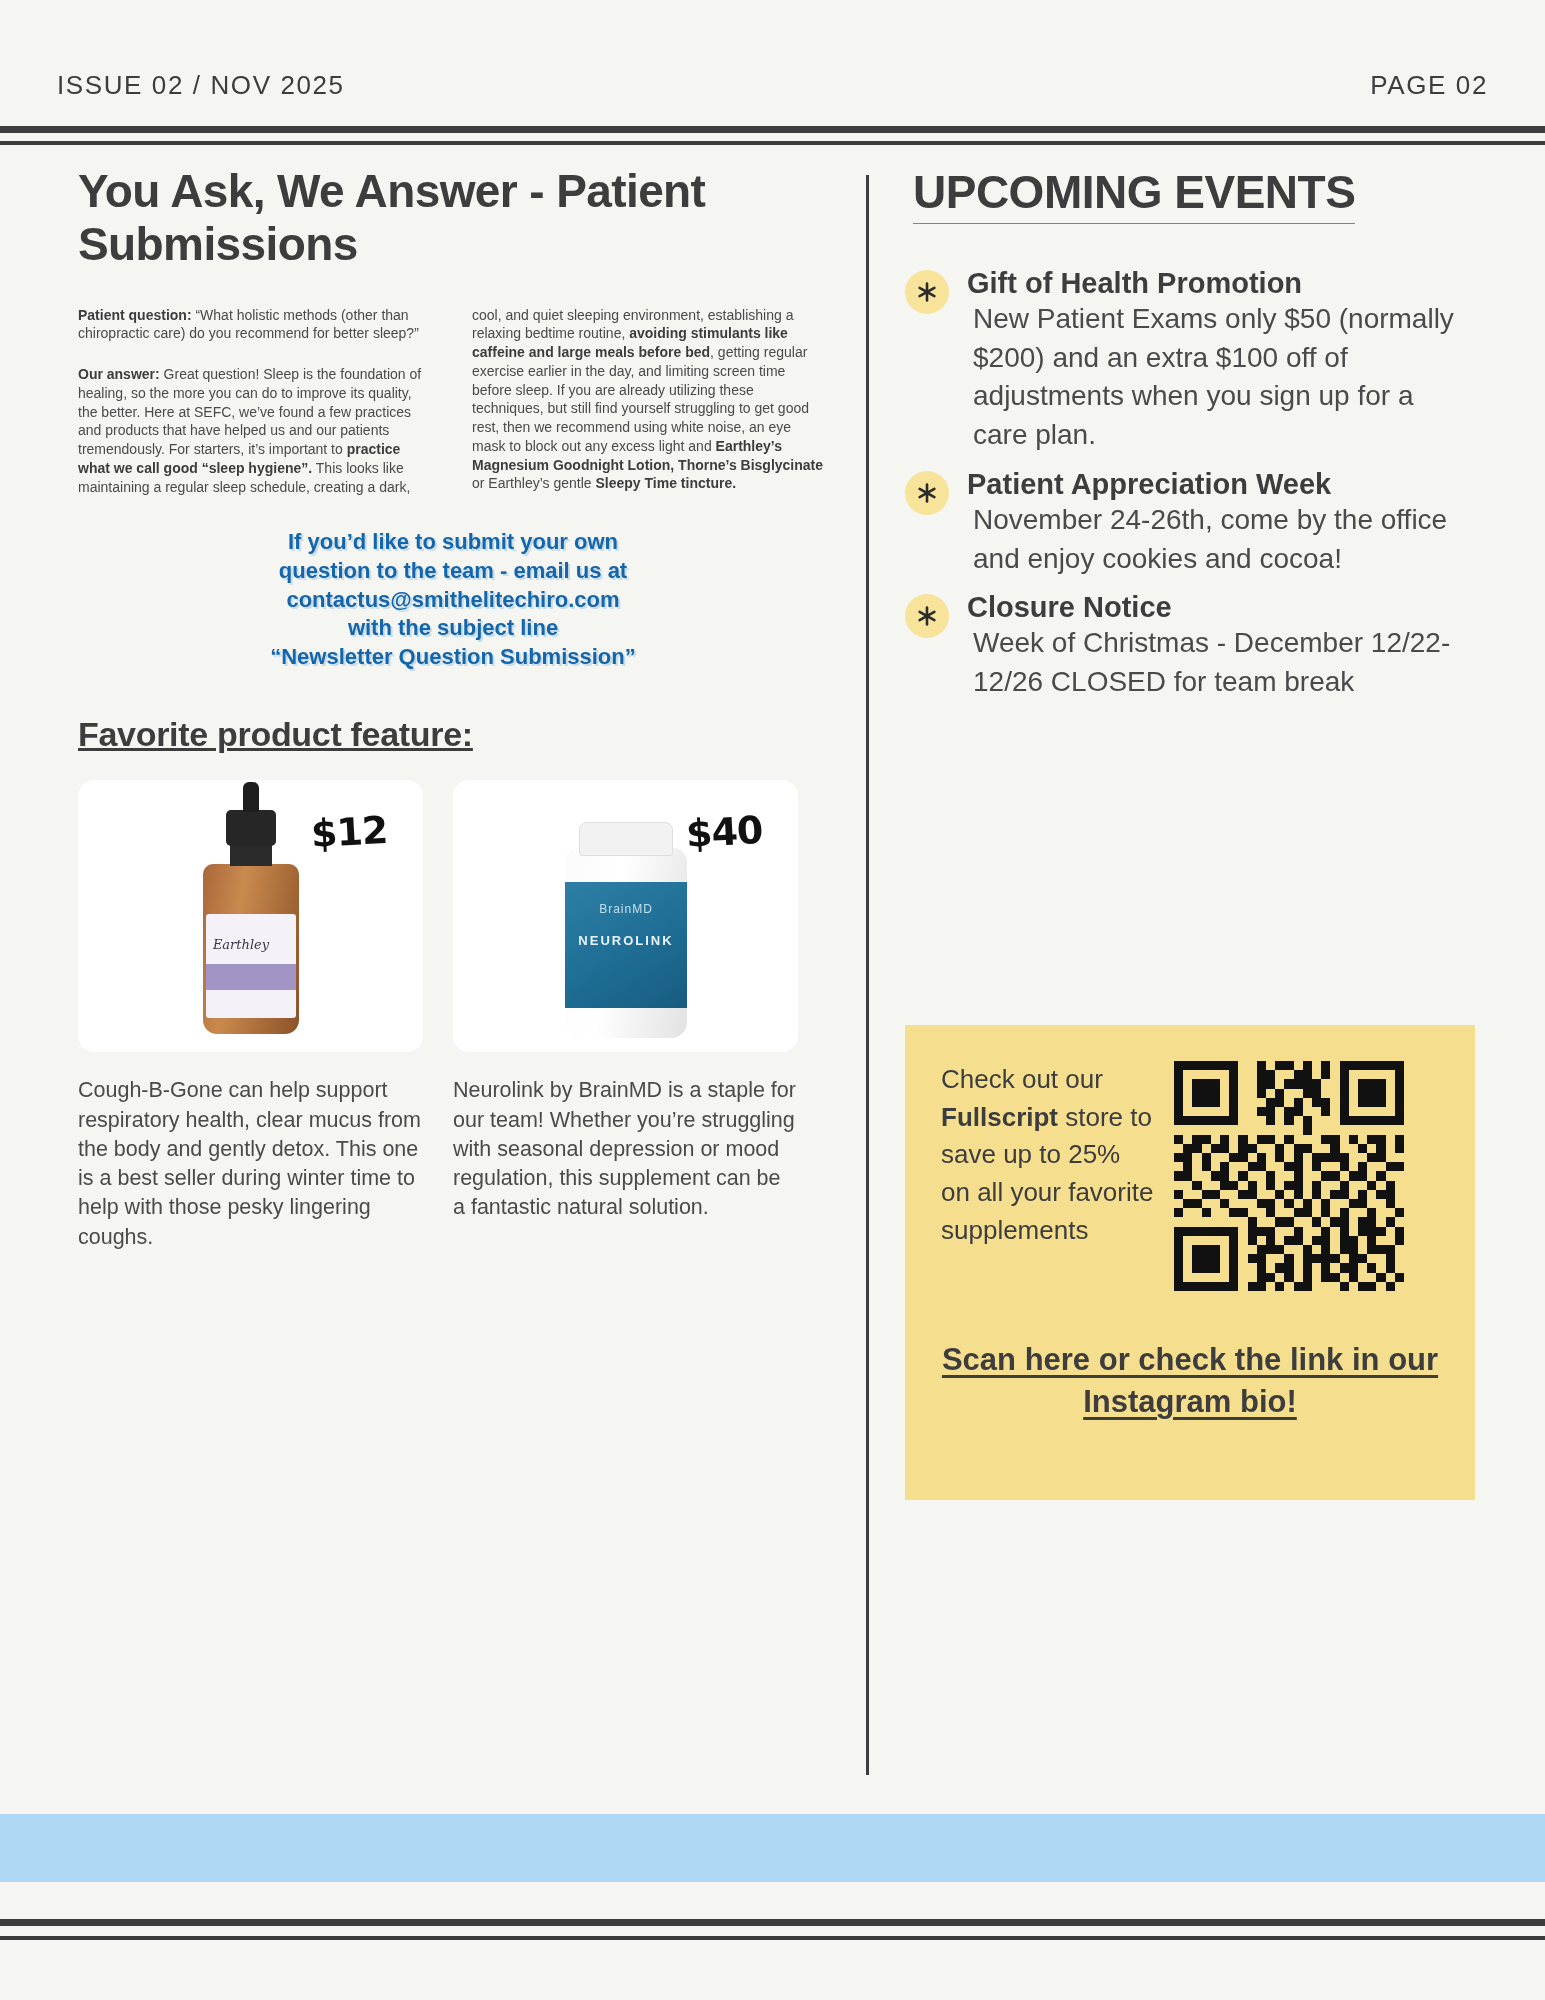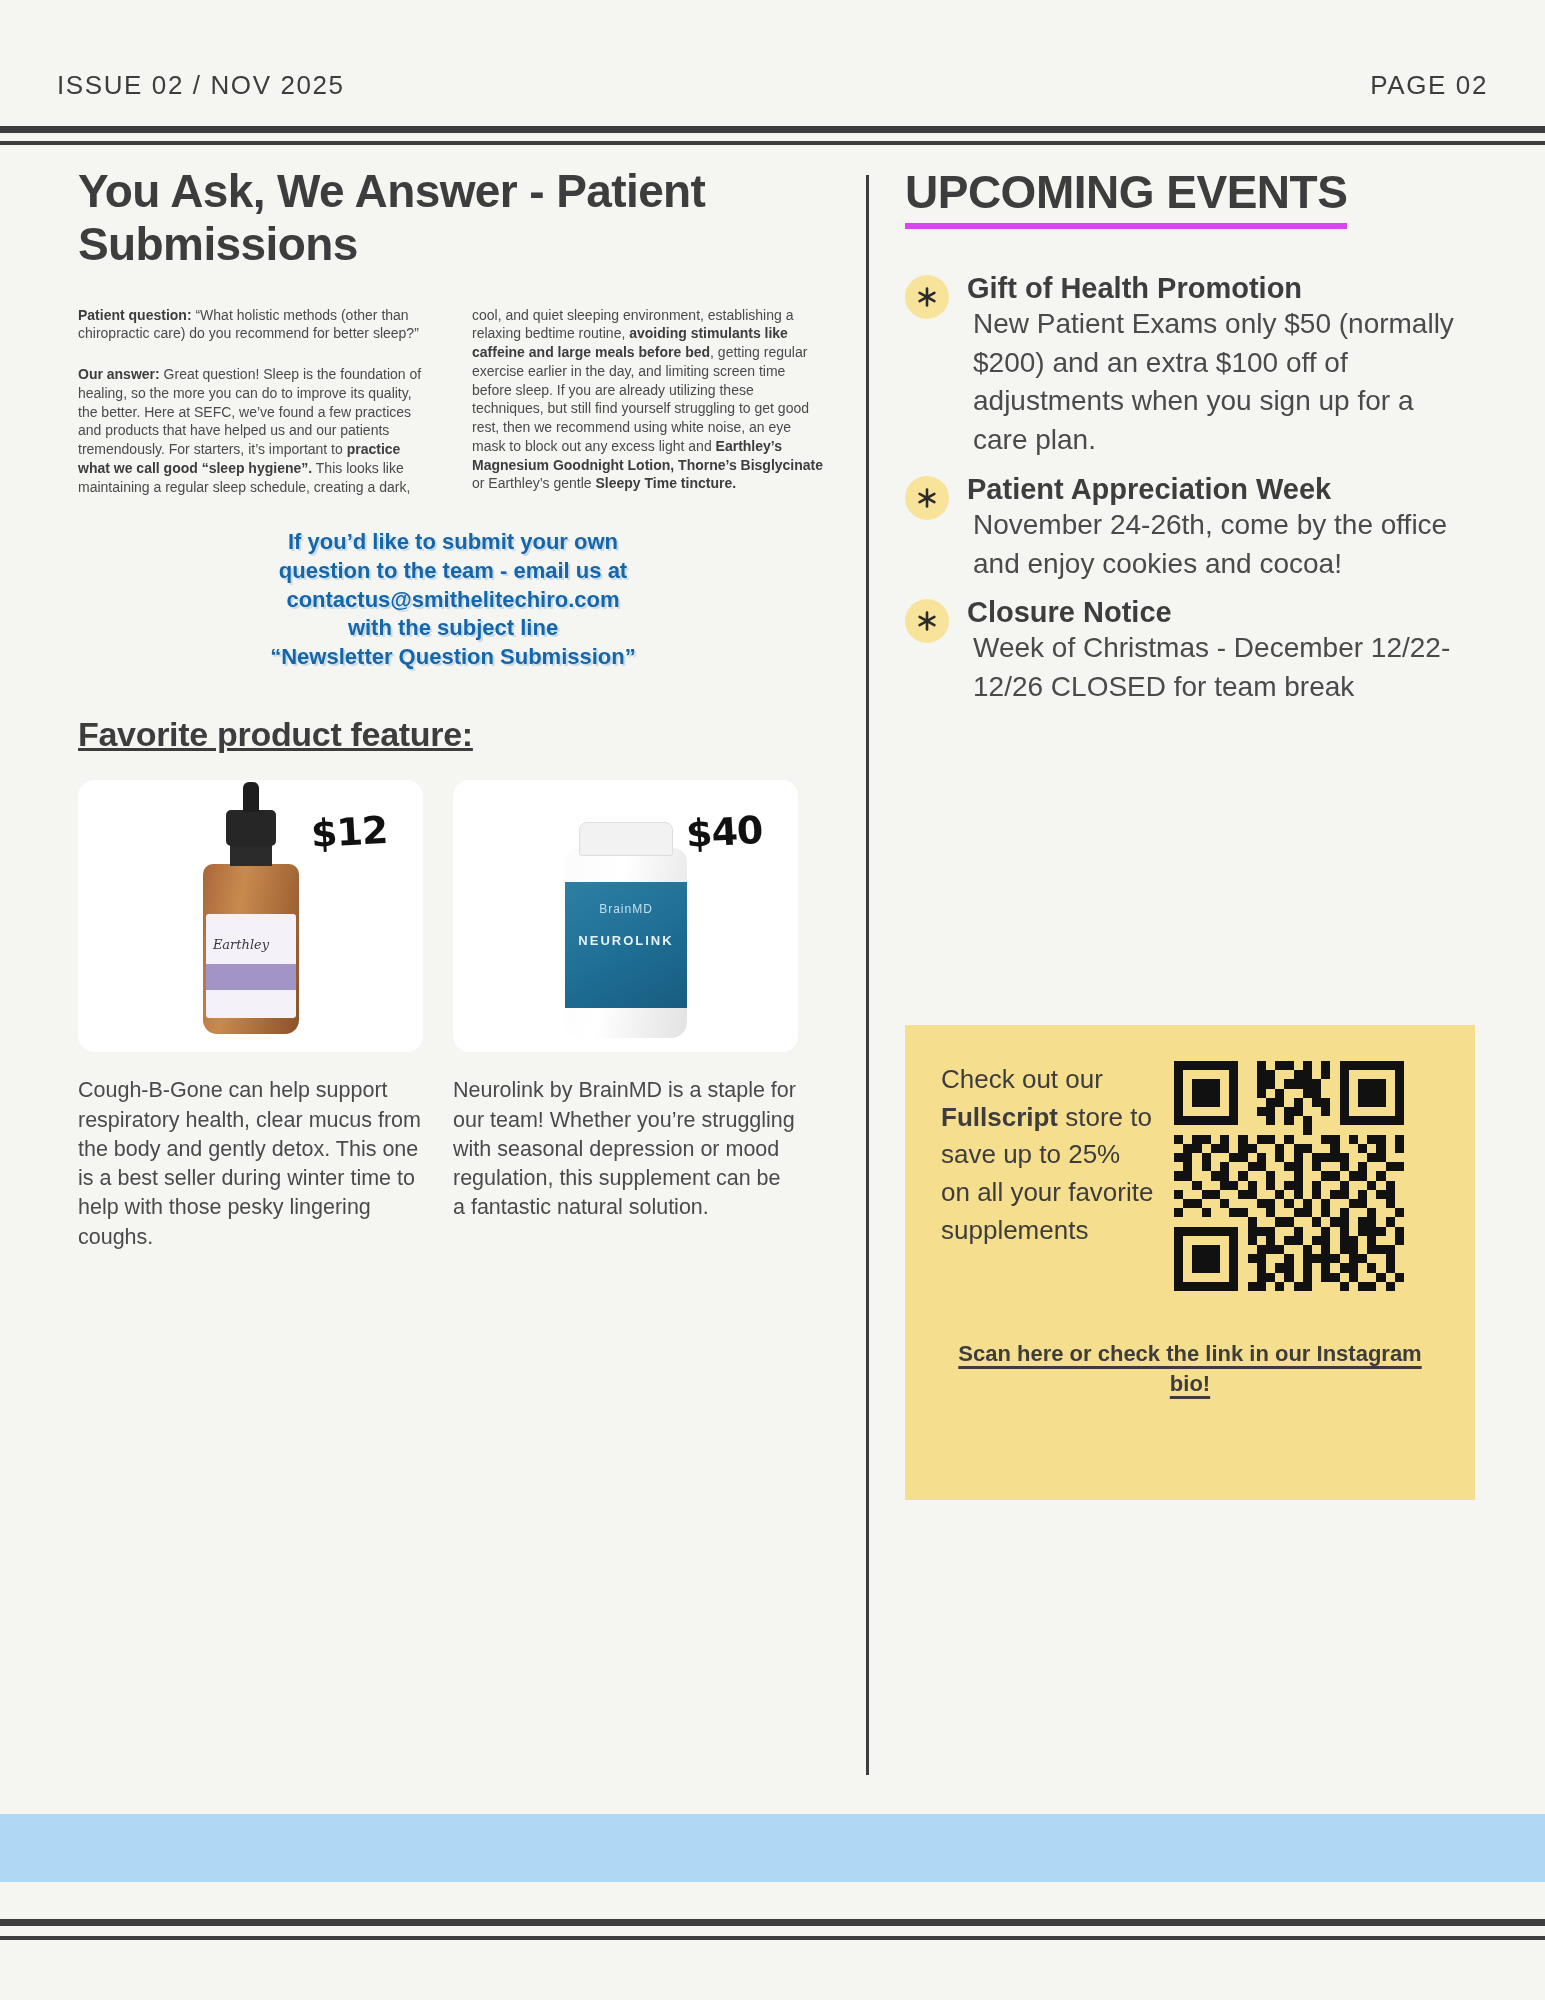--- a/index.html
+++ b/index.html
@@ -275,23 +275,24 @@
     left: 905px;
     top: 0;
     width: 570px;
   }
 
   .events-title {
     font-size: 46px;
     font-weight: 700;
     letter-spacing: -0.5px;
     color: #3D3D3D;
-    border-bottom: 6px solid #d946ef;
+    border-bottom: 1px solid #d946ef;
     display: inline-block;
     padding-bottom: 4px;
+    margin-left: 8px;
   }
 
   .events-list { margin-top: 42px; }
 
   .event {
     display: flex;
     align-items: flex-start;
     gap: 18px;
     margin-bottom: 12px;
   }
@@ -349,21 +350,21 @@
 
   .qr {
     flex: 0 0 auto;
     width: 230px;
     height: 230px;
     display: block;
   }
 
   .fs-cta {
     margin-top: 48px;
-    font-size: 22px;
+    font-size: 31px;
     font-weight: 700;
     line-height: 1.35;
     text-align: center;
     color: #3D3D3D;
     text-decoration: underline;
     text-underline-offset: 5px;
     text-decoration-thickness: 3px;
   }
 
   

